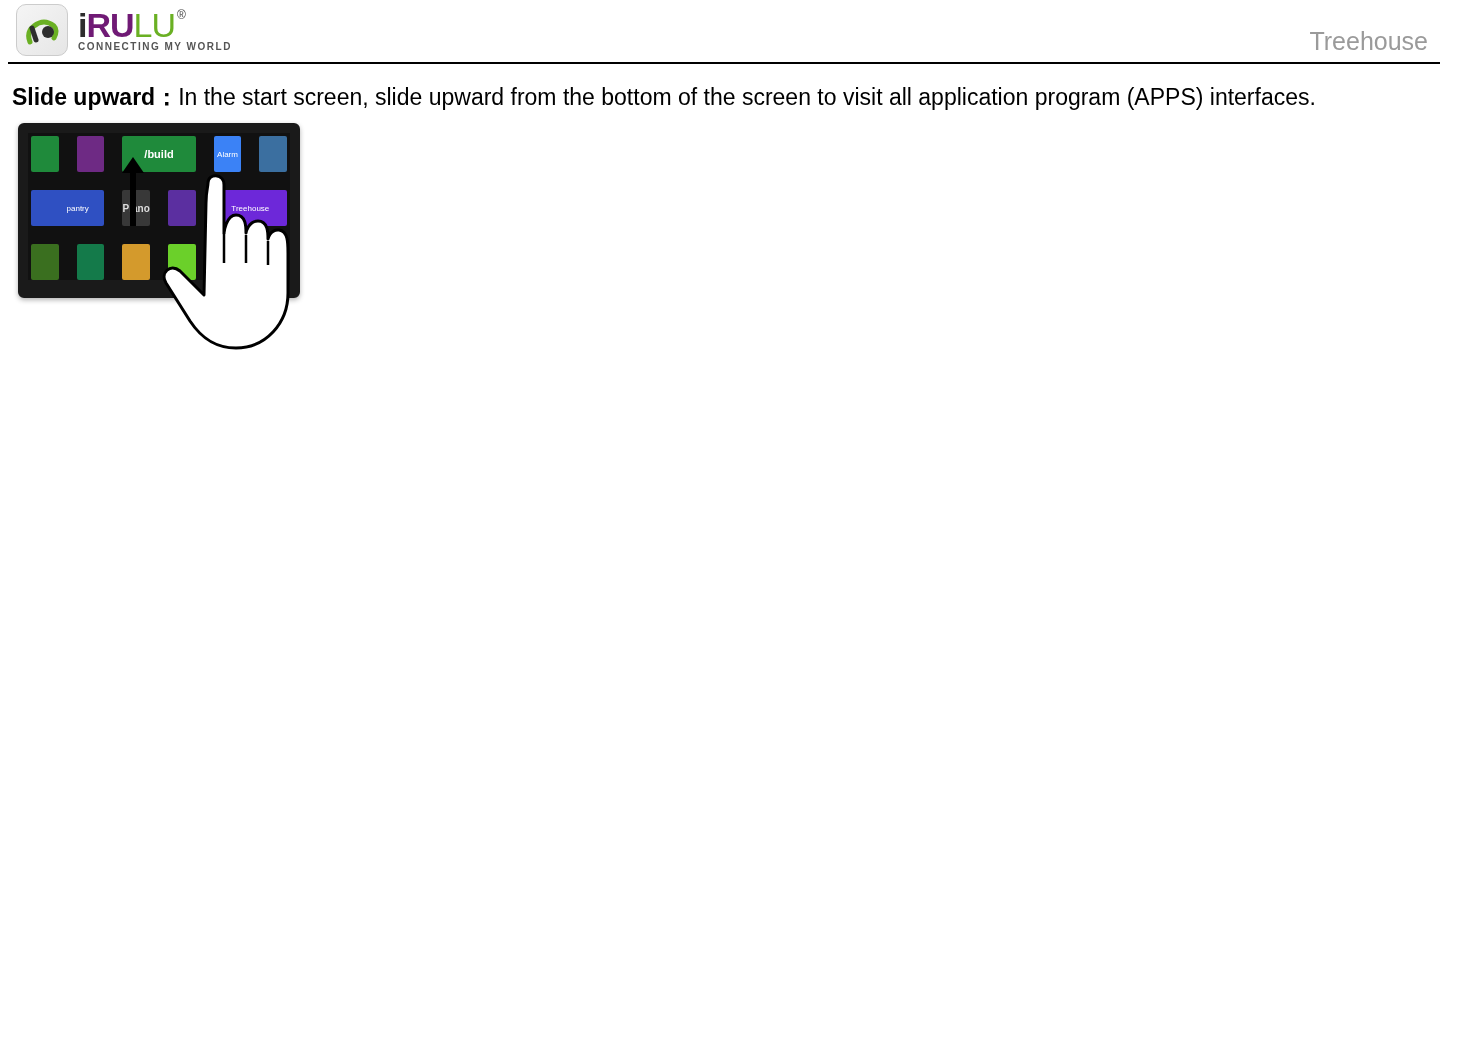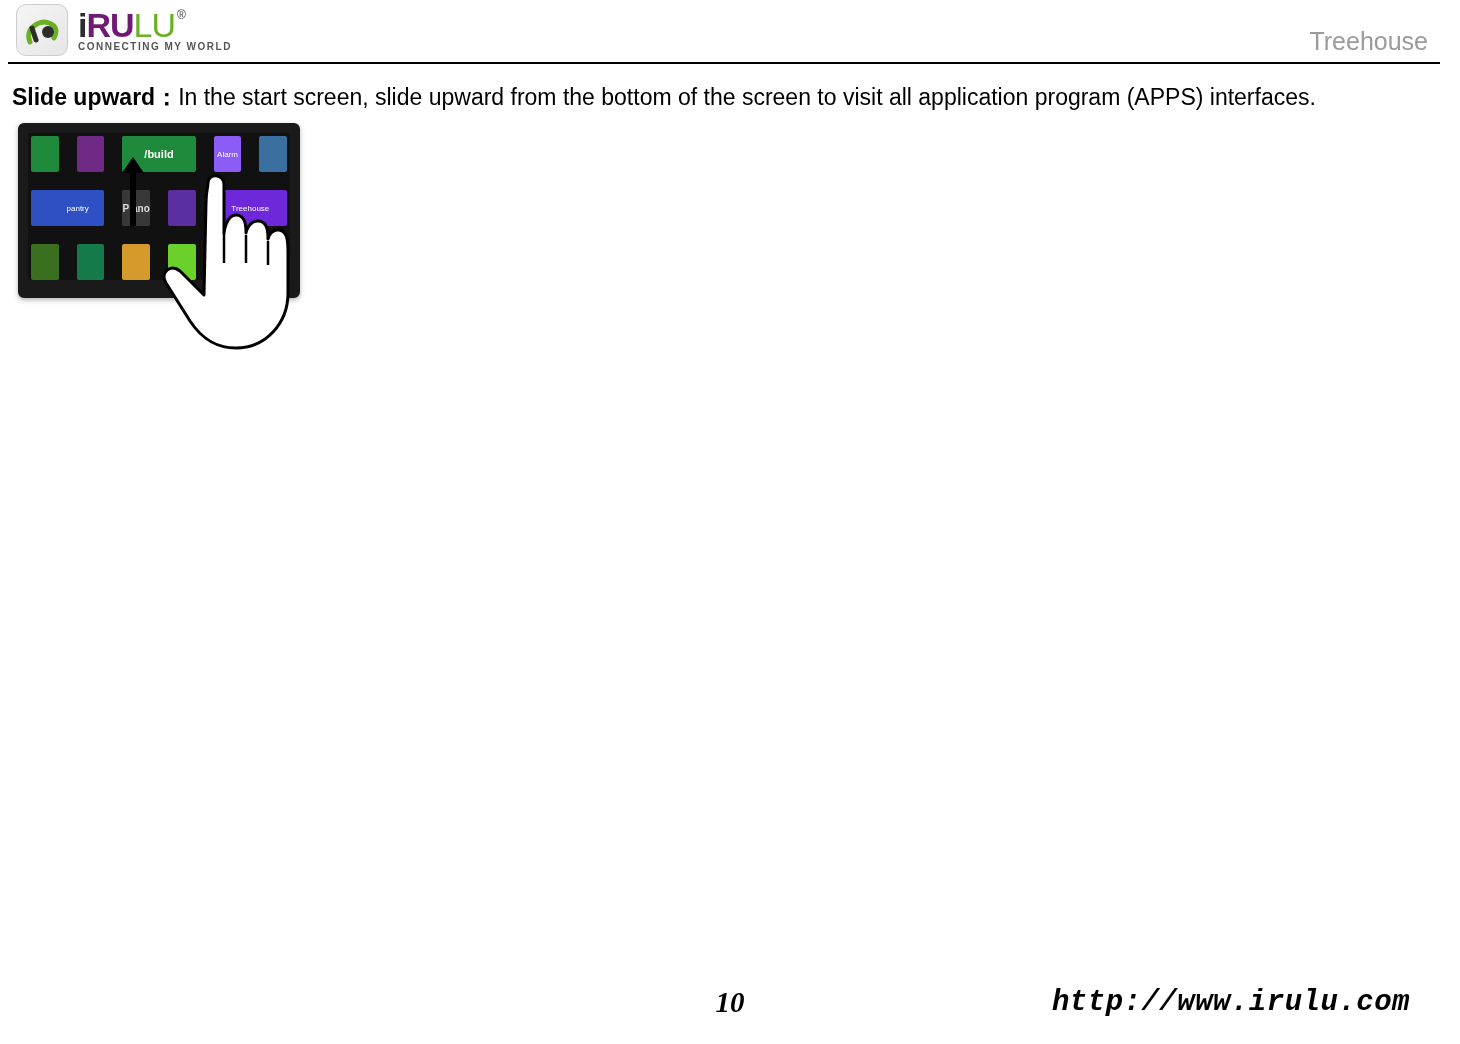--- a/index.html
+++ b/index.html
@@ -119,21 +119,21 @@
     grid-template-columns: repeat(6, 1fr);
     grid-auto-rows: 36px;
     gap: 18px;
     padding: 3px;
     background: #111;
   }
   .tile { border-radius: 2px; display:flex; align-items:center; justify-content:center; font-size:8px; color:#fff; overflow:hidden; }
   .t1{background:#1f8a3b;grid-column:span 1;} 
   .t2{background:#6e2a84;grid-column:span 1;}
   .t3{background:#1f8a3b;grid-column:span 2;color:#fff;font-weight:bold;font-size:11px;}
-  .t4{background:#8b5cf6;grid-column:span 1;}
+  .t4{background:#3b82f6;grid-column:span 1;}
   .t5{background:#3b6fa0;grid-column:span 1;}
   .t6{background:#2f50c2;grid-column:span 2;padding-left:20px;}
   .t7{background:#383838;grid-column:span 1;color:#ddd;font-size:10px;font-weight:bold;}
   .t8{background:#5b2fa0;grid-column:span 1;}
   .t9{background:#6d28d9;grid-column:span 2;}
   .t10{background:#3a6f1f;grid-column:span 1;}
   .t11{background:#147a4a;grid-column:span 1;}
   .t12{background:#d49a2c;grid-column:span 1;}
   .t13{background:#6bd02a;grid-column:span 1;}
   .t14{background:#1f8a3b;grid-column:span 1;}
@@ -257,18 +257,14 @@
                  C68 185 54 176 42 158
                  L18 120
                  C12 110 22 100 32 108 L56 132
                  L58 40
                  C58 28 60 24 60 20 Z" fill="#ffffff" stroke="#000" stroke-width="3" stroke-linejoin="round"></path>
         <path d="M76 70 L76 100 M98 72 L98 100 M120 78 L120 102" stroke="#000" stroke-width="2.5" fill="none"></path>
       </svg>
     </div>
   </div>
 
-  <div class="footer">
-    <span class="page-number">10</span>
-    <span class="footer-url">http://www.irulu.com</span>
-  </div>
 
 </div>
 
 </body></html>

